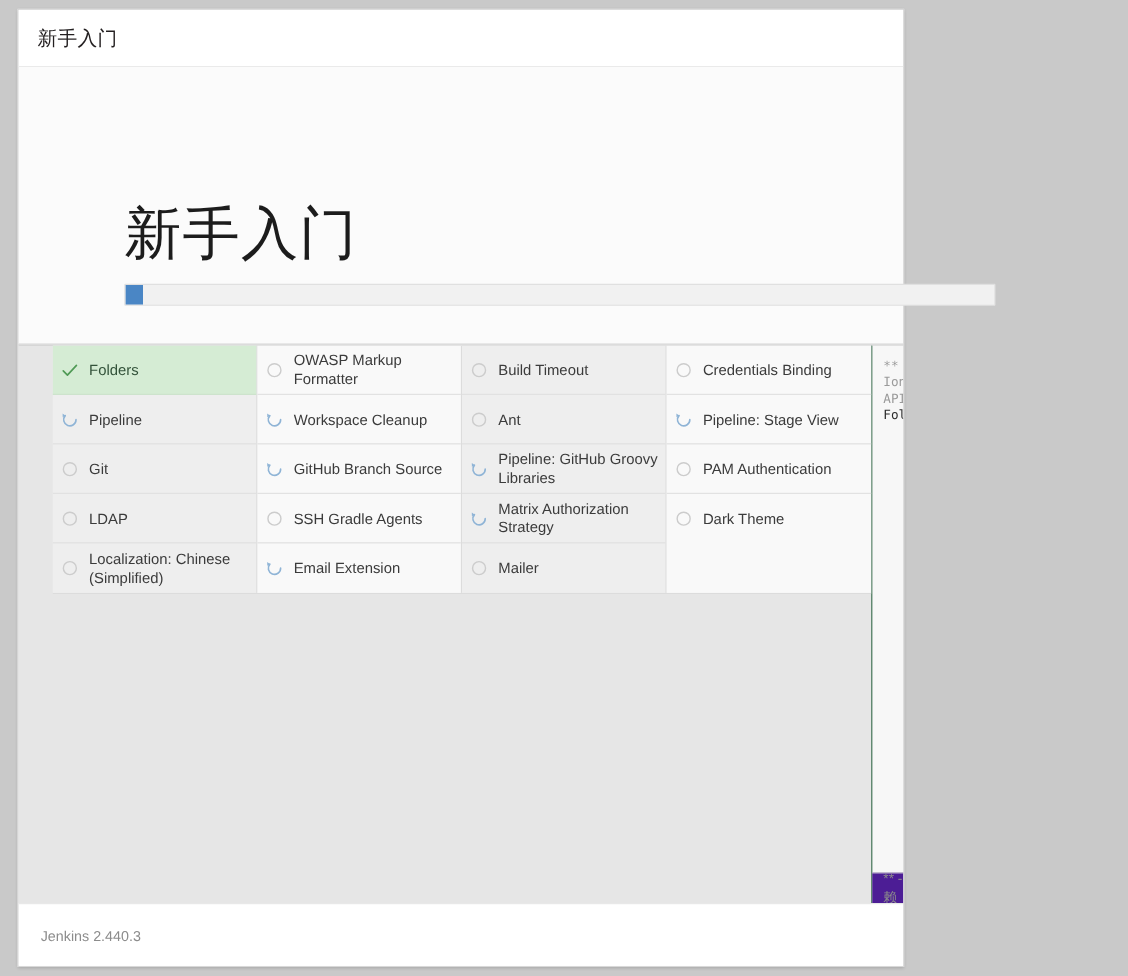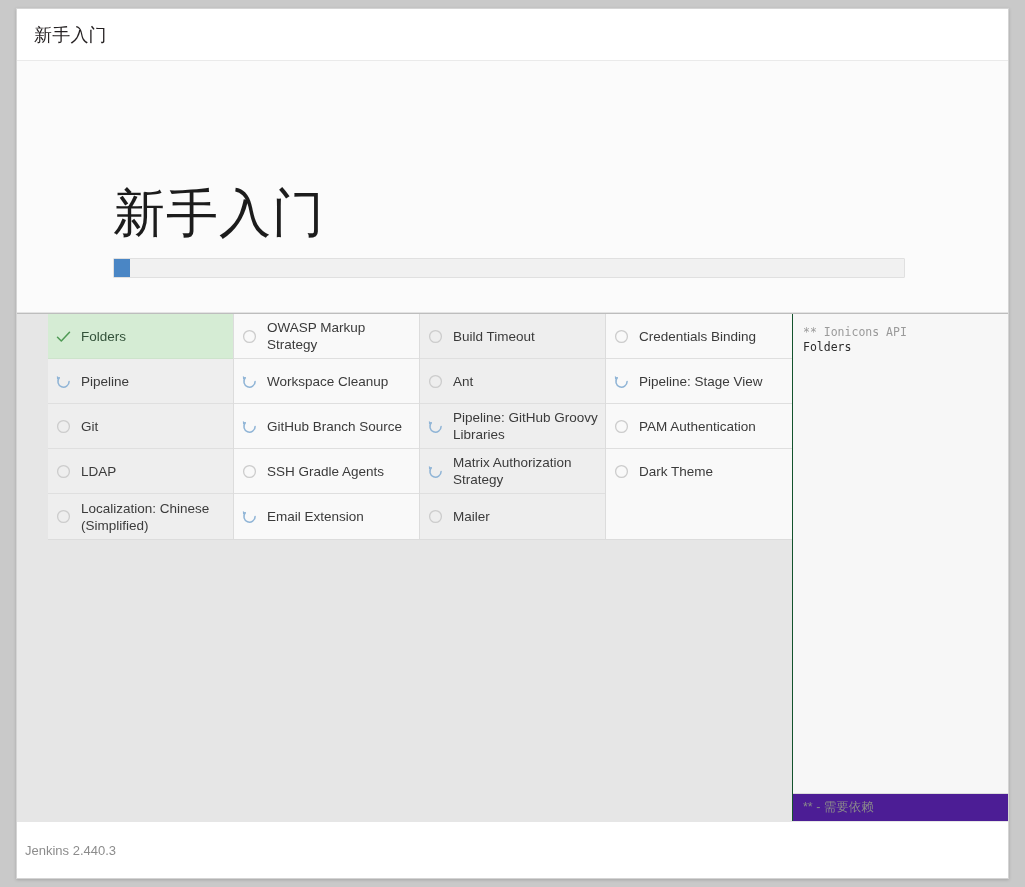--- a/index.html
+++ b/index.html
@@ -12,21 +12,21 @@
     background: #c9c9c9;
     font-family: "Liberation Sans", sans-serif;
     overflow: hidden;
   }
 
   
   #setup-dialog {
     position: absolute;
     left: 16px;
     top: 8px;
-    width: 993px;
+    width: 806px;
     height: 871px;
     background: #ffffff;
     border: 1px solid #d4d4d4;
     box-shadow: 0 1px 3px rgba(0,0,0,0.18);
     box-sizing: border-box;
     display: flex;
     flex-direction: column;
   }
 
   
@@ -179,21 +179,21 @@
   }
 
   
   #dialog-footer {
     height: 57px;
     min-height: 57px;
     background: #ffffff;
     border-top: 1px solid #e6e6e6;
     display: flex;
     align-items: center;
-    padding-left: 8px;
+    padding-left: 20px;
     box-sizing: border-box;
   }
   #jenkins-version {
     font-size: 13px;
     color: #8c8c8c;
   }
 </style>
 </head>
 <body>
 
@@ -257,21 +257,21 @@
               <span class="plugin-name">Localization: Chinese (Simplified)</span>
             </div>
           </div>
           <div class="grid-col even">
             <div class="plugin-row">
               <span class="state-icon">
                 <svg width="17" height="17" viewBox="0 0 17 17">
                   <circle cx="8.5" cy="8.5" r="5.9" fill="none" stroke="#cccccc" stroke-width="1.3"></circle>
                 </svg>
               </span>
-              <span class="plugin-name">OWASP Markup Strategy</span>
+              <span class="plugin-name">OWASP Markup Formatter</span>
             </div>
             <div class="plugin-row">
               <span class="state-icon">
                 <svg width="17" height="17" viewBox="0 0 17 17">
                   <path d="M14.1 8.5 A5.6 5.6 0 1 1 4.3 4.8" fill="none" stroke="#8fb4d6" stroke-width="1.5" stroke-linecap="round"></path>
                   <path d="M1.9 3.0 L4.7 5.0 L2.0 6.4 Z" fill="#8fb4d6"></path>
                 </svg>
               </span>
               <span class="plugin-name">Workspace Cleanup</span>
             </div>

